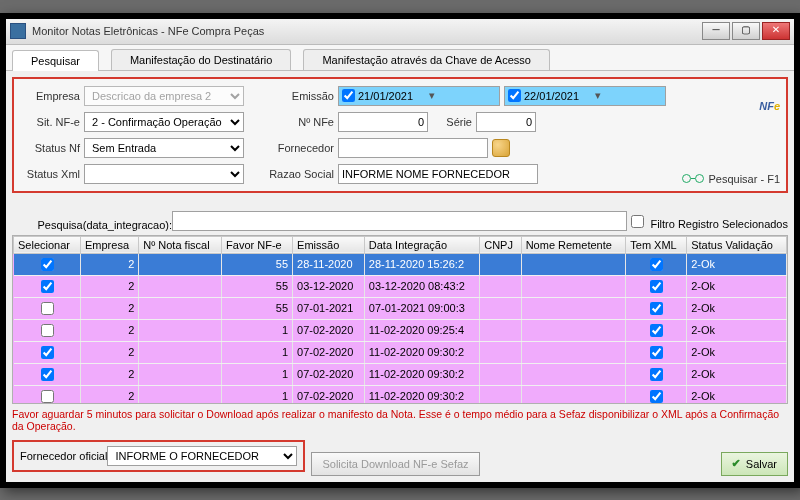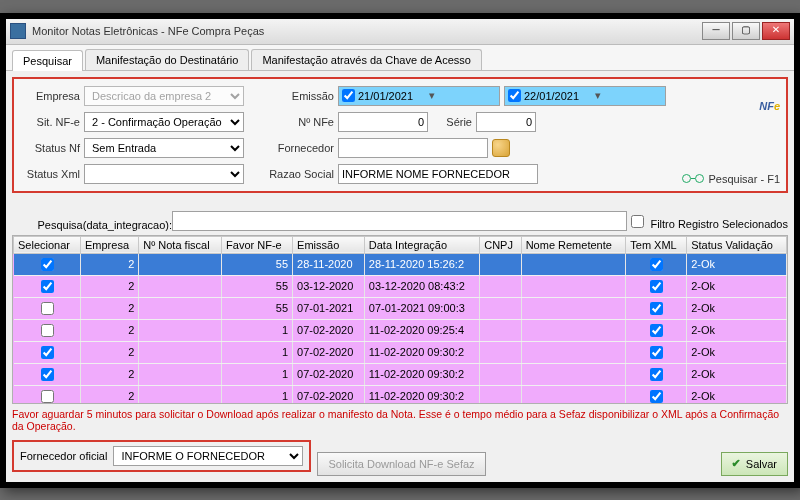--- a/index.html
+++ b/index.html
@@ -4,21 +4,21 @@
 <style>
   * { box-sizing: border-box; font-family: Tahoma, Arial, sans-serif; font-size: 11px; }
   body { margin: 0; background: #6b6b6b; display: flex; justify-content: center; align-items: center; height: 500px; }
   .window { width: 800px; height: 475px; background: #f0f0f0; border: 6px solid #000000; box-shadow: 4px 4px 12px rgba(0,0,0,0.5); display: flex; flex-direction: column; }
   .titlebar { height: 26px; background: linear-gradient(to bottom, #f4f4f4, #dcdcdc); display: flex; align-items: center; padding: 0 4px; border-bottom: 1px solid #bbb; }
   .titlebar .app-icon { width: 16px; height: 16px; margin-right: 6px; background: #3a6fa0; border: 1px solid #2a5080; }
   .titlebar .title { flex: 1; color: #333; }
   .titlebar .wbtn { width: 28px; height: 18px; margin-left: 2px; border: 1px solid #888; background: linear-gradient(to bottom,#f8f8f8,#d0d0d0); text-align: center; line-height: 14px; font-size: 10px; }
   .titlebar .wclose { background: linear-gradient(to bottom,#e77,#c33); color: #fff; border-color: #922; }
   .tabs { display: flex; padding: 4px 6px 0 6px; border-bottom: 1px solid #bdbdbd; background: #f6f6f6; }
-  .tab { padding: 4px 10px; border: 1px solid #bdbdbd; border-bottom: none; background: #eee; margin-right: 2px; border-radius: 3px 3px 0 0; }
+  .tab { padding: 4px 18px; border: 1px solid #bdbdbd; border-bottom: none; background: #eee; margin-right: 12px; border-radius: 3px 3px 0 0; }
   .tab.active { background: #fff; position: relative; top: 1px; }
   .body { flex: 1; display: flex; flex-direction: column; padding: 6px; overflow: hidden; }
   .filters { border: 2px solid #d43a2f; padding: 6px; display: flex; background: #f6f6f6; }
   .filters .col { display: flex; flex-direction: column; gap: 4px; }
   .filters .row { display: flex; align-items: center; gap: 4px; height: 22px; }
   .lbl { width: 60px; text-align: right; color: #333; }
   .lbl2 { width: 70px; text-align: right; color: #333; }
   select, input[type=text] { border: 1px solid #a0a0a0; background: #fff; height: 20px; padding: 1px 3px; }
   .combo { width: 160px; }
   .num { width: 90px; text-align: right; }
@@ -35,21 +35,21 @@
   .searchrow input{ flex:1; }
   .grid { flex:1; margin-top:4px; border:1px solid #b0b0b0; background:#f0abfc; overflow:auto; }
   table { border-collapse: collapse; width: 100%; }
   th { background: linear-gradient(to bottom,#fbfbfb,#e4e4e4); border:1px solid #c8c8c8; padding:2px 4px; text-align:left; font-weight:normal; white-space:nowrap; }
   td { border-right:1px solid #e6e6e6; border-bottom:1px solid #f0f0f0; padding:1px 4px; white-space:nowrap; }
   td.r { text-align:right; }
   td.c { text-align:center; }
   tr.sel td { background:#3a7cd6; color:#fff; }
   .footer-note { color:#c00; font-size:10.5px; margin-top:4px; }
   .bottom { display:flex; align-items:center; gap:6px; margin-top:4px; }
-  .boxed { border:2px solid #d43a2f; padding:4px 6px; display:flex; align-items:center; gap:6px;}
+  .boxed { border:2px solid #d43a2f; padding:4px 6px; display:flex; align-items:center; }
   .btn { border:1px solid #9a9a9a; background:linear-gradient(to bottom,#fafafa,#e2e2e2); padding:3px 10px; height:24px; display:inline-flex; align-items:center; gap:5px;margin-top:16px;}
   .btn.disabled{ color:#9a9a9a; }
   .btn.primary{ background:linear-gradient(to bottom,#eaf5df,#cce6b8); border-color:#7aa85d;}
   .spacer{flex:1;}
   .contact-icon{width:18px;height:18px;display:inline-block;background:radial-gradient(circle at 30% 30%,#f8d58a,#d9a437);border:1px solid #b9871f;border-radius:3px;}
   .glasses-icon{display:inline-flex;align-items:center;}
   .glasses-icon .g{width:9px;height:9px;border:1.5px solid #2a6;display:inline-block;border-radius:50%;}
   .glasses-icon .b{width:4px;height:1.5px;background:#2a6;display:inline-block;}
   .check-icon{color:#2a8a2a;font-weight:bold;}
 </style>

